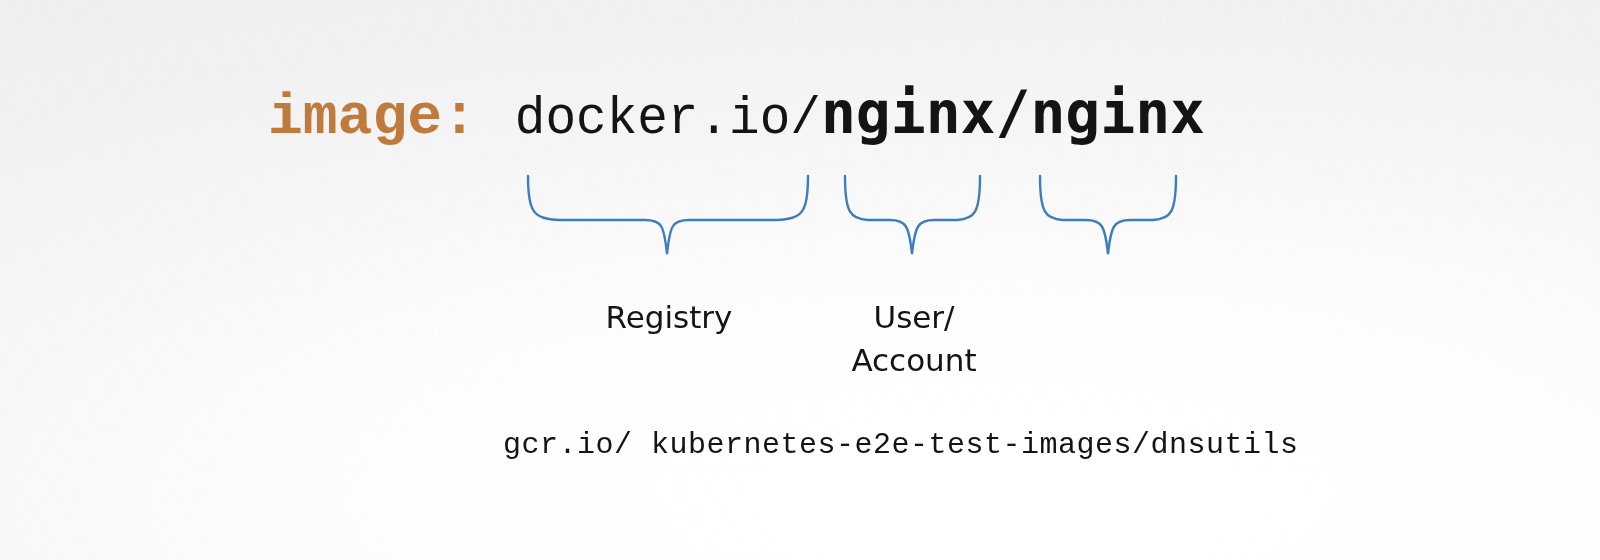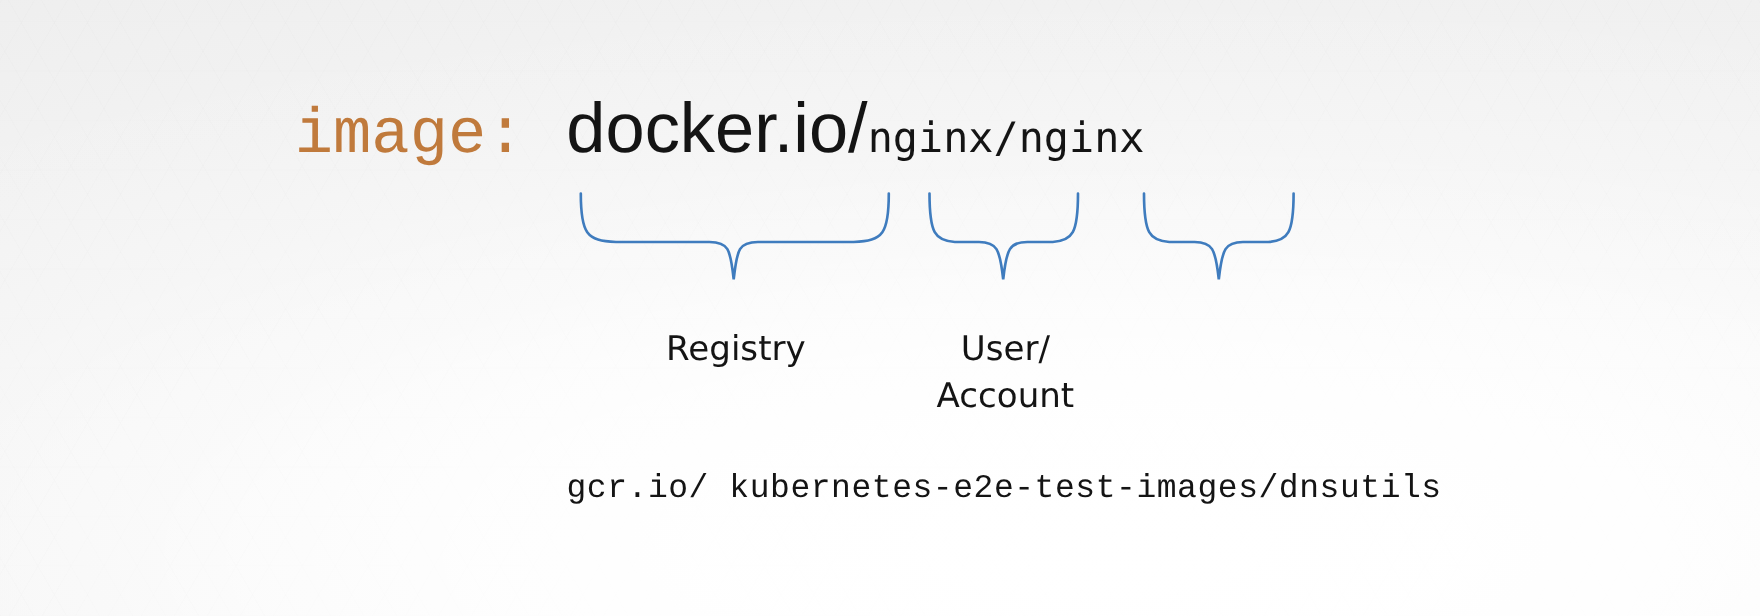--- a/index.html
+++ b/index.html
@@ -46,39 +46,39 @@
   
   #image-line {
     position: absolute;
     left: 268px;
     top: 84px;
     white-space: nowrap;
     line-height: 1;
   }
   .tok-key {
     font-family: "Liberation Mono", "DejaVu Sans Mono", monospace;
-    font-weight: normal;
+    font-weight: bold;
     font-size: 58px;
     color: #c07a3c;
     letter-spacing: 0px;
   }
   .tok-gap {
     display: inline-block;
     width: 38px;
   }
   .tok-registry {
-    font-family: Liberation Sans, sans-serif;
+    font-family: Liberation Mono, monospace;
     font-weight: 400;
-    font-size: 64px;
+    font-size: 51px;
     color: #141414;
   }
   .tok-path {
     font-family: "DejaVu Sans Mono", monospace;
-    font-weight: 400;
-    font-size: 38px;
+    font-weight: 700;
+    font-size: 58px;
     color: #141414;
   }
 
   
   #braces {
     position: absolute;
     left: 0;
     top: 0;
   }
 
@@ -101,21 +101,20 @@
   #example-line {
     position: absolute;
     left: 503px;
     top: 428px;
     font-family: "Liberation Mono", "DejaVu Sans Mono", monospace;
     font-size: 30px;
     font-weight: 400;
     color: #141414;
     letter-spacing: 0.5px;
     white-space: nowrap;
-    margin-left: 12px;
   }
 </style>
 </head>
 <body>
 
 <div id="slide">
 
   <div id="texture"></div>
   <div id="texture-fade"></div>
 

